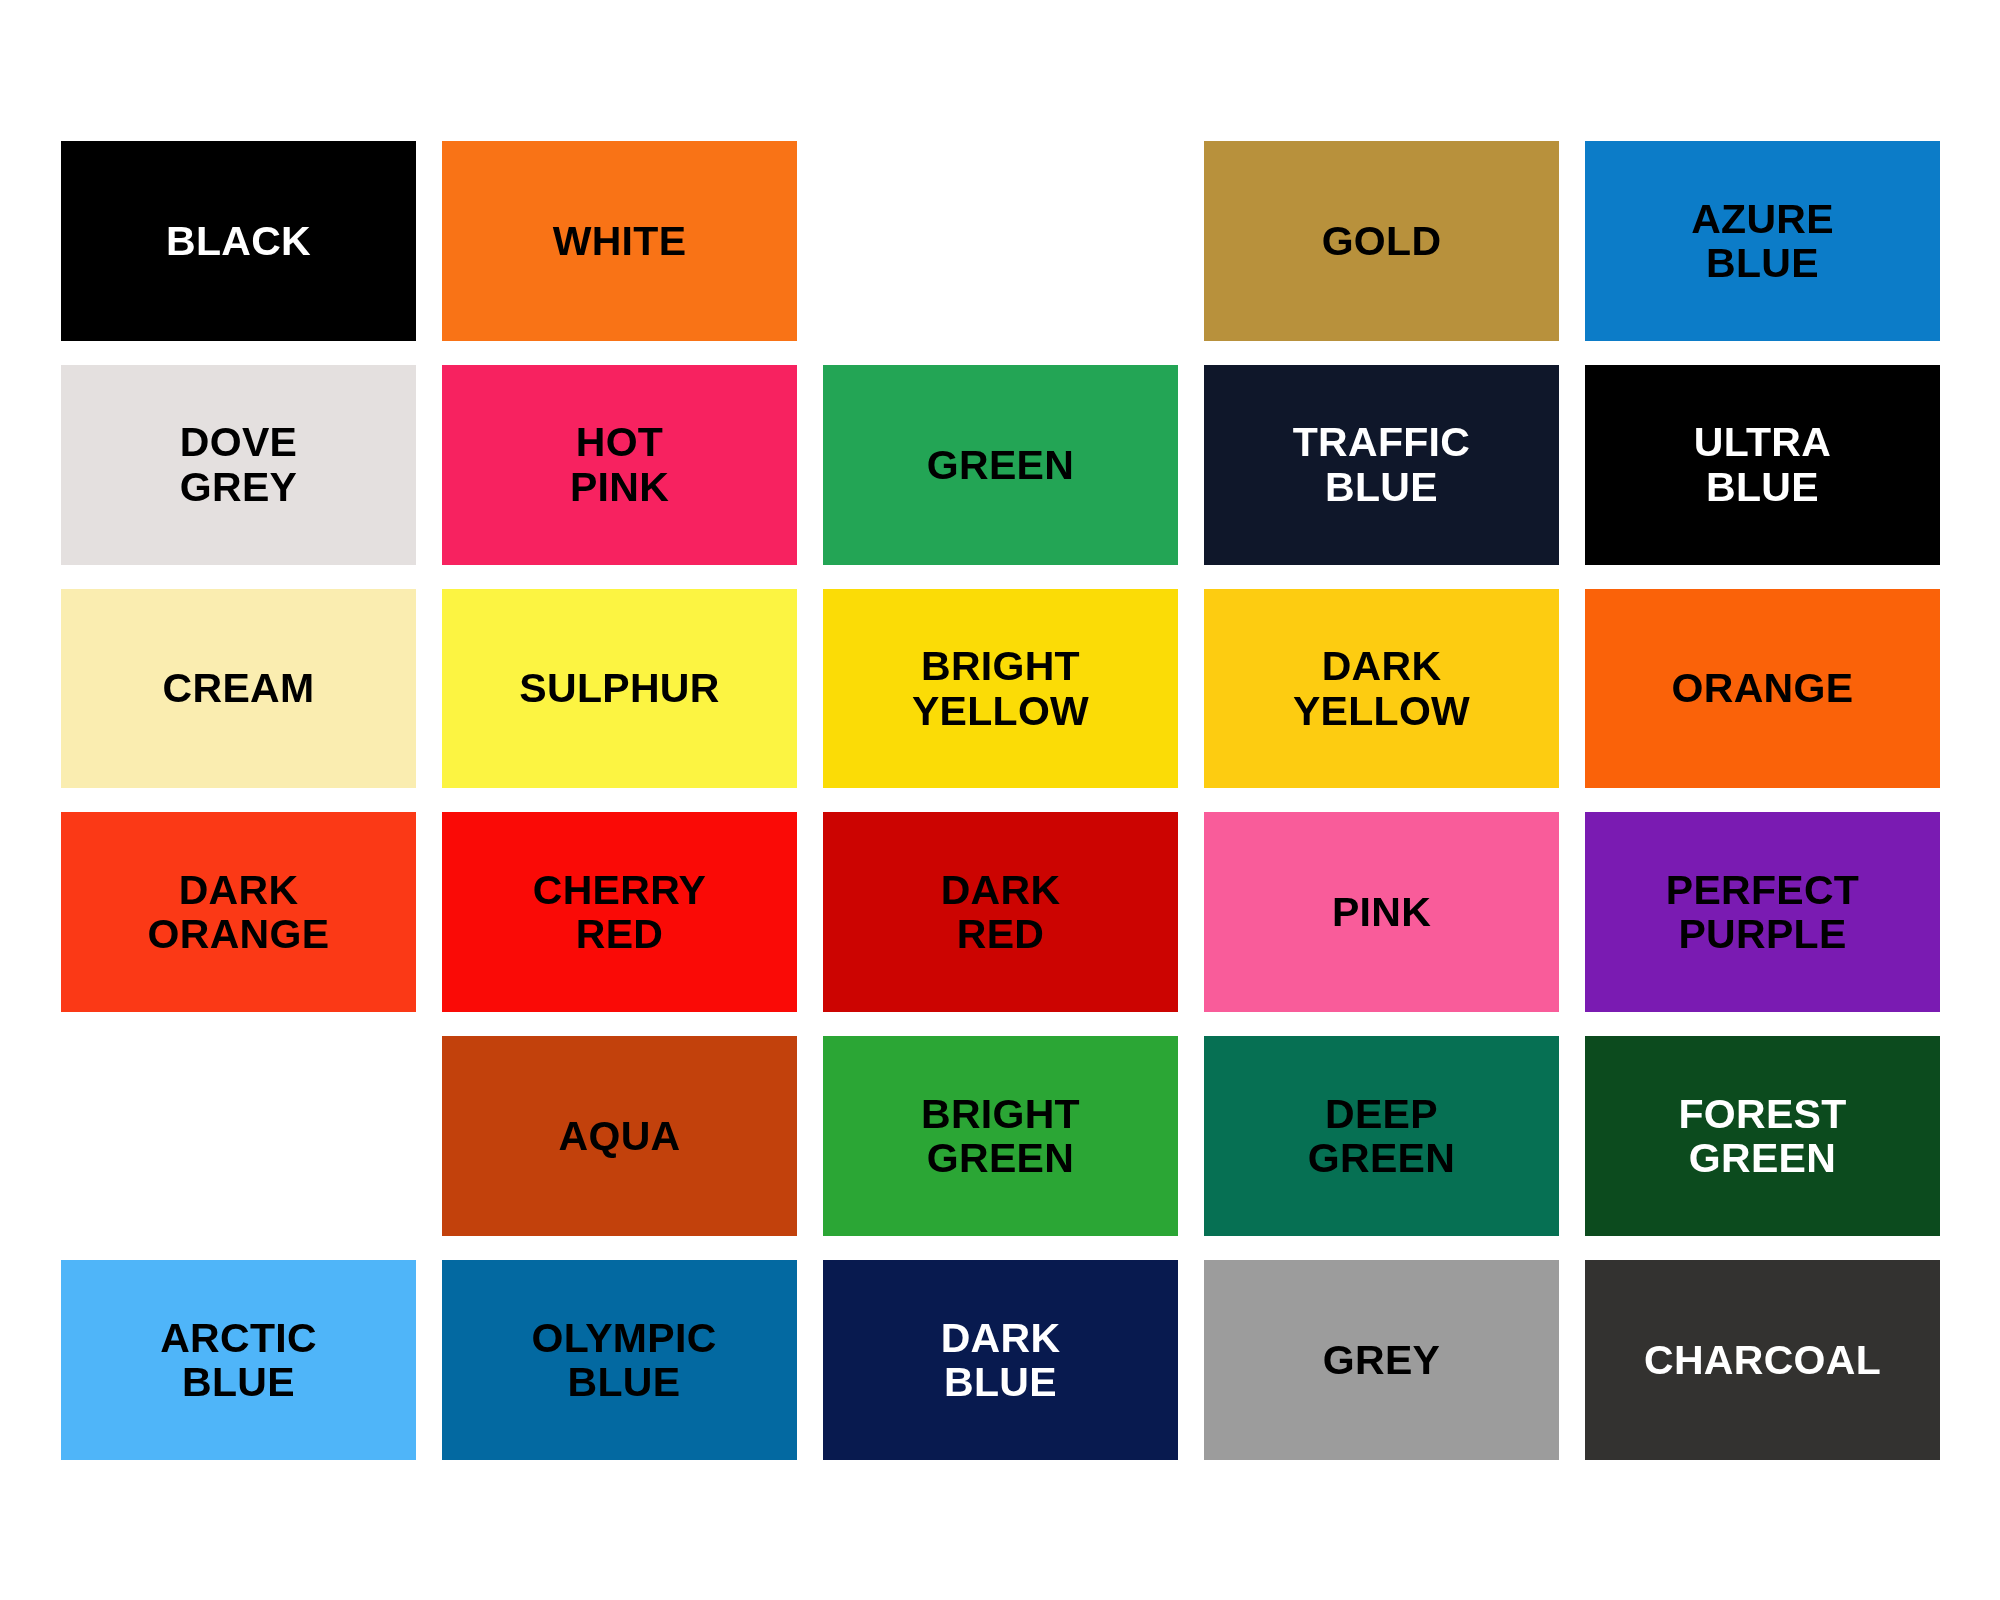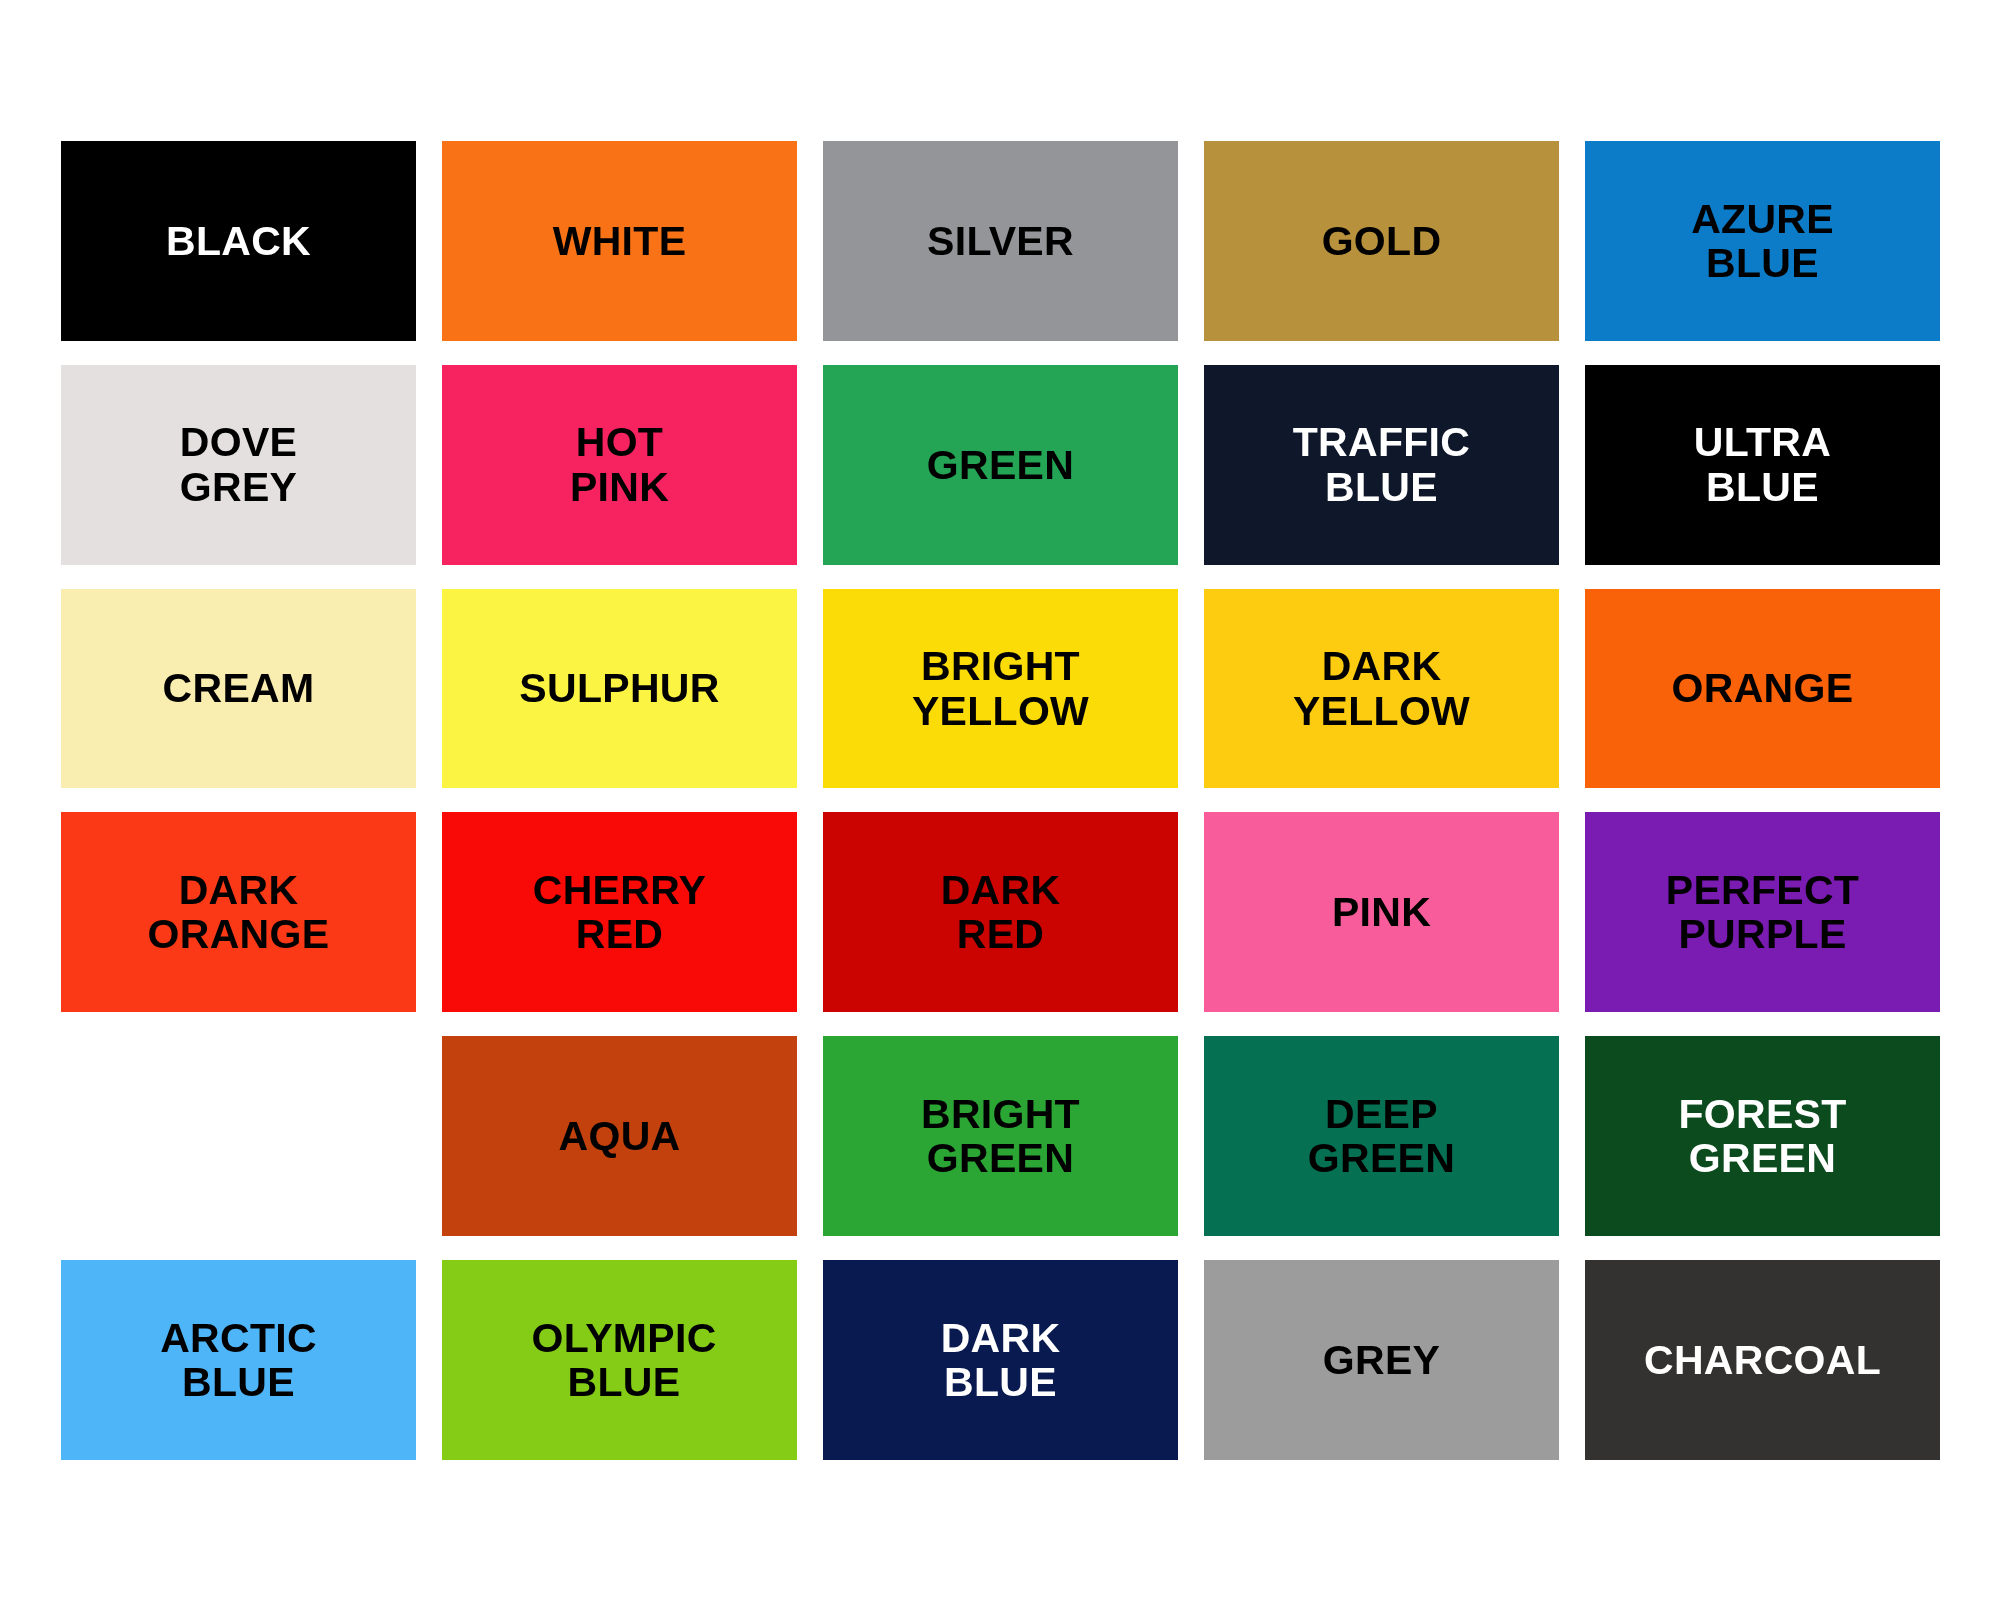--- a/index.html
+++ b/index.html
@@ -49,23 +49,20 @@
 </style>
 </head>
 <body style="background: rgb(255, 255, 255);">
 
 <div id="swatch-chart" style="grid-template-columns: repeat(5, 1fr); grid-template-rows: repeat(6, 1fr);">
     <div class="swatch" style="background: rgb(0, 0, 0); grid-area: 1 / 1;">
       <div class="swatch-label" style="color: rgb(255, 255, 255);">BLACK</div>
     </div>
     <div class="swatch" style="background: #f97316; grid-area: 1 / 2;">
       <div class="swatch-label" style="color: rgb(0, 0, 0);">WHITE</div>
-    </div>
-    <div class="swatch" style="background: rgb(148, 149, 153); grid-area: 1 / 3;">
-      <div class="swatch-label" style="color: rgb(0, 0, 0);">SILVER</div>
     </div>
     <div class="swatch" style="background: rgb(184, 145, 60); grid-area: 1 / 4;">
       <div class="swatch-label" style="color: rgb(0, 0, 0);">GOLD</div>
     </div>
     <div class="swatch" style="background: rgb(12, 124, 200); grid-area: 1 / 5;">
       <div class="swatch-label" style="color: rgb(0, 0, 0);">AZURE
 BLUE</div>
     </div>
     <div class="swatch" style="background: rgb(228, 224, 223); grid-area: 2 / 1;">
       <div class="swatch-label" style="color: rgb(0, 0, 0);">DOVE
@@ -134,21 +131,21 @@
 GREEN</div>
     </div>
     <div class="swatch" style="background: rgb(12, 75, 30); grid-area: 5 / 5;">
       <div class="swatch-label" style="color: rgb(255, 255, 255);">FOREST
 GREEN</div>
     </div>
     <div class="swatch" style="background: rgb(79, 181, 249); grid-area: 6 / 1;">
       <div class="swatch-label" style="color: rgb(0, 0, 0);">ARCTIC
 BLUE</div>
     </div>
-    <div class="swatch" style="background: #84cc16; grid-area: 6 / 2; padding-left: 9px;">
+    <div class="swatch" style="background: #0369a1; grid-area: 6 / 2; padding-left: 9px;">
       <div class="swatch-label" style="color: rgb(0, 0, 0);">OLYMPIC
 BLUE</div>
     </div>
     <div class="swatch" style="background: rgb(8, 26, 79); grid-area: 6 / 3;">
       <div class="swatch-label" style="color: rgb(255, 255, 255);">DARK
 BLUE</div>
     </div>
     <div class="swatch" style="background: rgb(156, 156, 156); grid-area: 6 / 4;">
       <div class="swatch-label" style="color: rgb(0, 0, 0);">GREY</div>
     </div>

